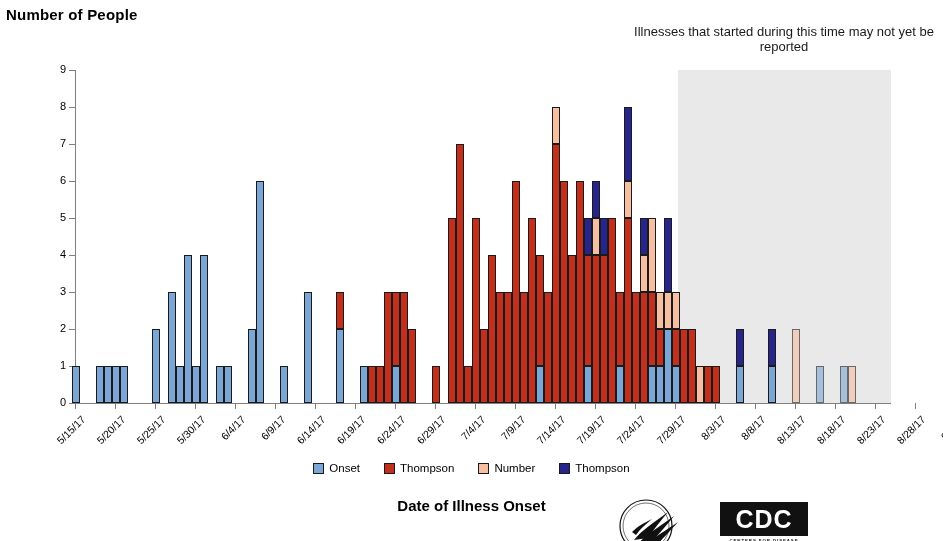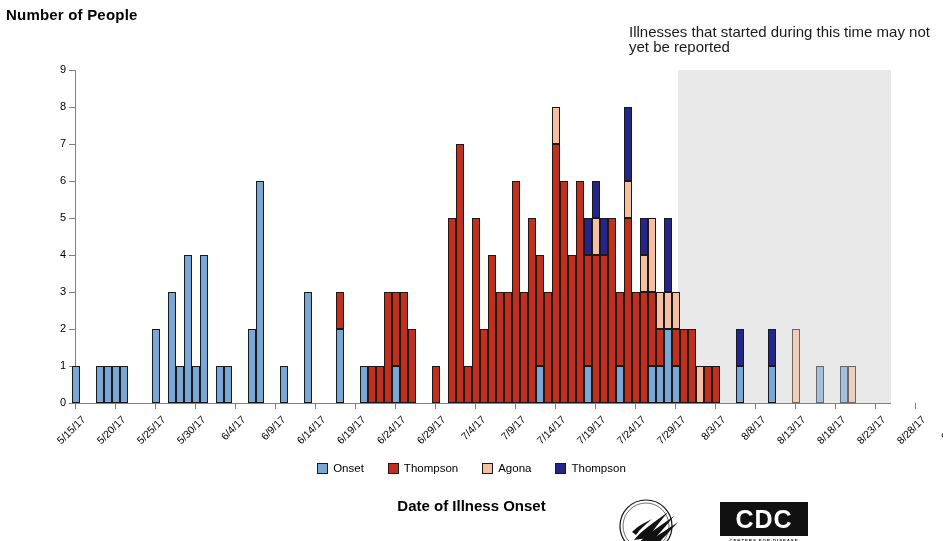--- a/index.html
+++ b/index.html
@@ -13,21 +13,21 @@
   }
   #root{position:absolute;left:0;top:0;width:943px;height:541px;}
 
   .ytitle{
     position:absolute;left:6px;top:6px;
     font-size:15px;font-weight:bold;letter-spacing:.2px;
   }
 
   .note{
     position:absolute;left:629px;top:24px;width:310px;
-    font-size:15px;line-height:15px;color:#1a1a1a;
+    text-align:center;font-size:13px;line-height:15px;color:#1a1a1a;
   }
 
   
   #plot{
     position:absolute;
     left:75px;top:70px;
     width:816px;height:333px;
   }
   #shade{
     position:absolute;left:603px;top:0;width:213px;height:333px;
@@ -409,21 +409,21 @@
       <div class="lgi">
         <span class="sw" style="background: rgb(123, 167, 215);"></span>
         <span>Onset</span>
       </div>
       <div class="lgi">
         <span class="sw" style="background: rgb(192, 48, 28);"></span>
         <span>Thompson</span>
       </div>
       <div class="lgi">
         <span class="sw" style="background: rgb(246, 191, 162);"></span>
-        <span>Agona</span>
+        <span>Number</span>
       </div>
       <div class="lgi">
         <span class="sw" style="background: rgb(38, 37, 140);"></span>
         <span>Thompson</span>
       </div>
     </div>
 
   <div id="xtitle">Date of Illness Onset</div>
 
   <div id="logos">

